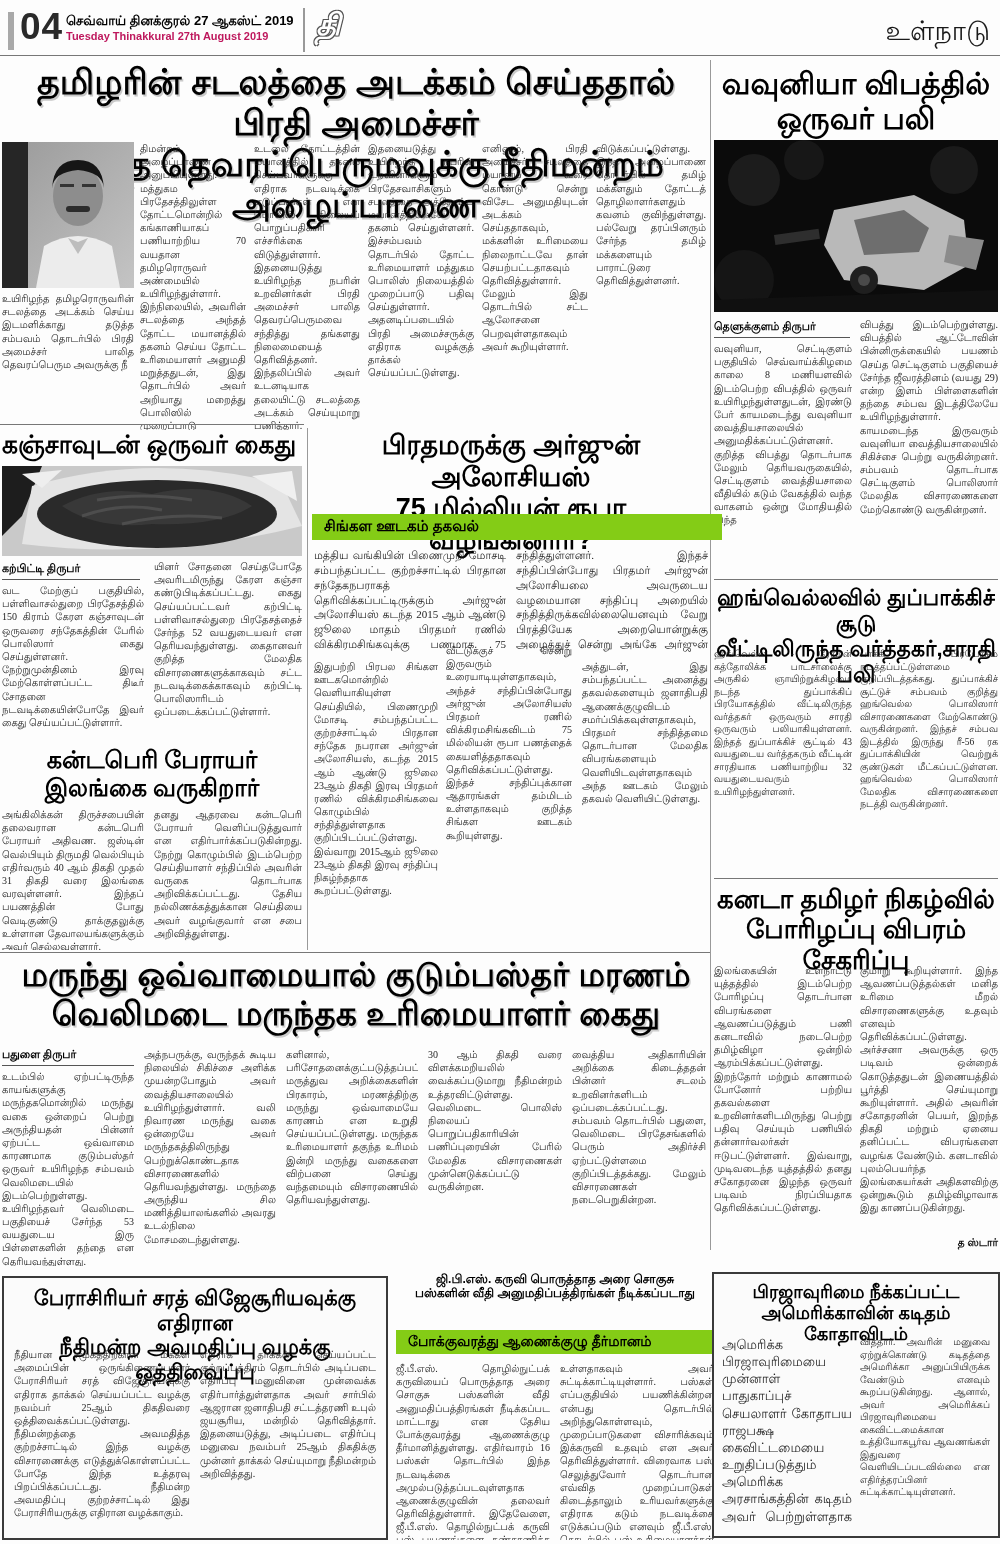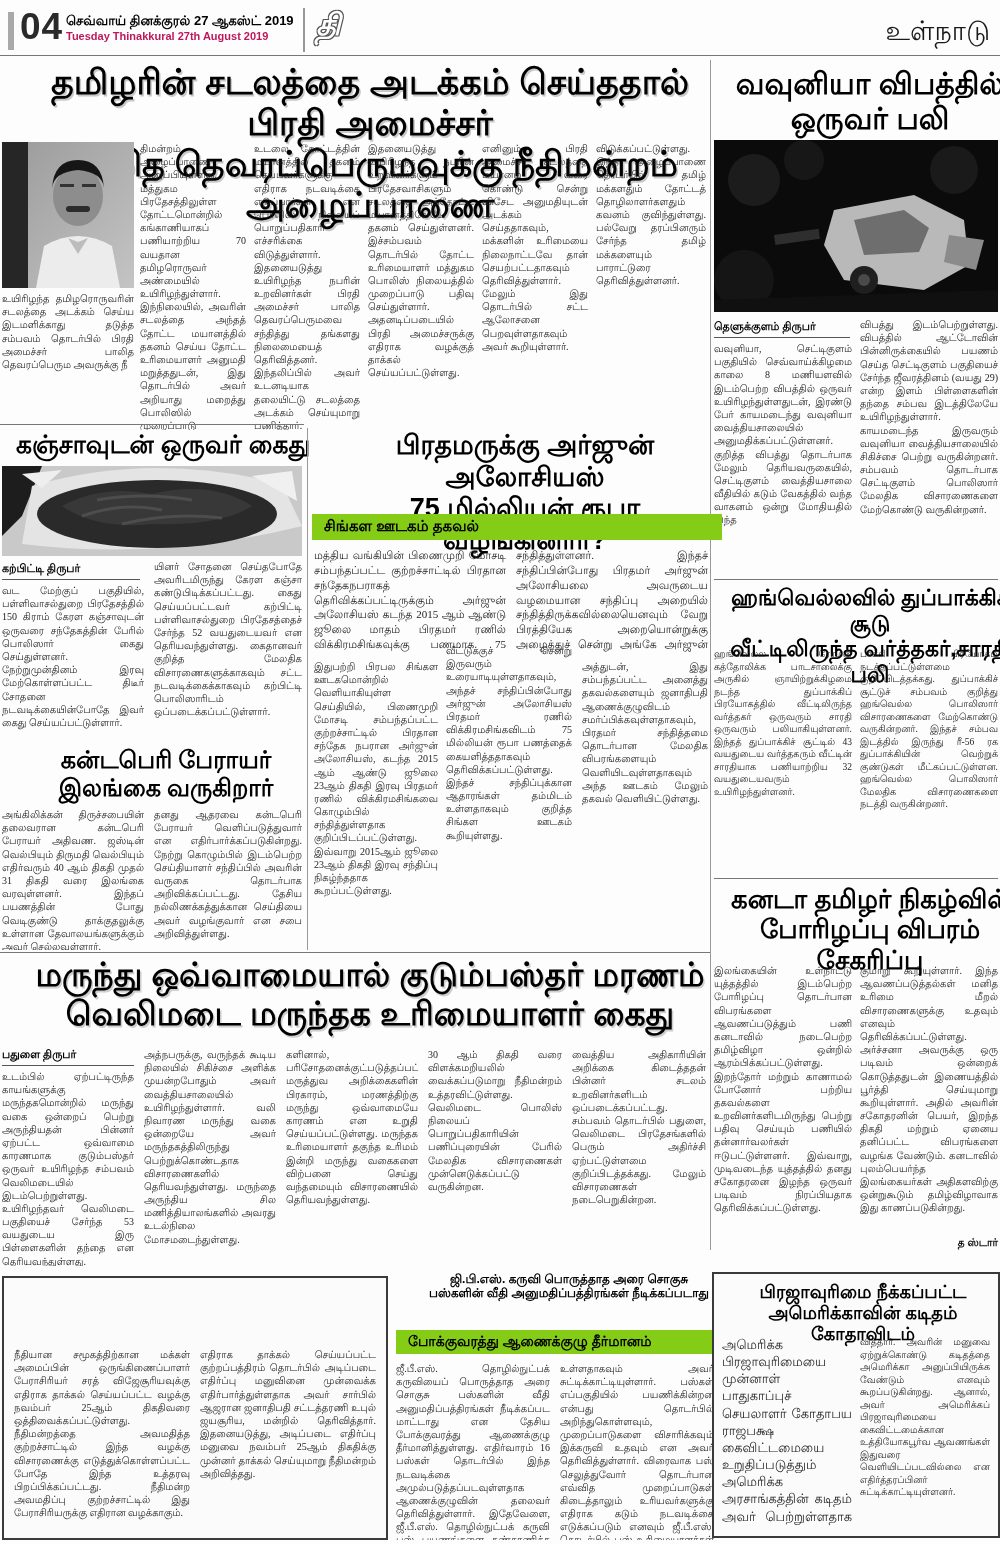--- a/index.html
+++ b/index.html
@@ -10,21 +10,21 @@
   .abs{position:absolute;}
   .rule-h{position:absolute;background:#777;height:1px;}
   .rule-v{position:absolute;background:#999;width:1px;}
   .pagebar{background:#a9a9a9;}
   .pagenum{font-size:37px;font-weight:bold;color:#2a2a2a;letter-spacing:1px;}
   .date-ta{font-size:13px;font-weight:bold;color:#000;}
   .date-en{font-size:11px;font-weight:bold;color:#be185d;}
   .section-title{font-size:27px;color:#1a1a1a;}
   .logo{font-size:30px;font-weight:bold;color:#fff;font-style:italic;
         text-shadow:-1px -1px 0 #555,1px -1px 0 #555,-1px 1px 0 #555,1px 1px 0 #555;}
-  .hl{font-weight:bold;color:#000;text-align:center;line-height:1.17;padding-left:14px;}
+  .hl{font-weight:bold;color:#000;text-align:center;line-height:1.17;}
   .hl-main{font-size:35px;text-shadow:1.5px 1.5px 0 #c9c9c9;}
   .hl-vav{font-size:30px;}
   .hl-kanja{font-size:25px;text-align:left;}
   .hl-arjun{font-size:27px;}
   .hl-cant{font-size:24px;font-family:Liberation Serif, serif;}
   .hl-hang{font-size:22px;}
   .hl-can{font-size:26px;}
   .hl-med{font-size:33px;text-shadow:1.5px 1.5px 0 #cfcfcf;}
   .hl-prof{font-size:21px;}
   .hl-gps{font-size:12px;}
@@ -183,20 +183,24 @@
   <div>வெலிமடை மருந்தக உரிமையாளர் கைது</div>
 </div>
 <div class="byline" style="left:2px;top:1048px;width:132px;">பதுளை திருபர்</div>
 <div class="abs body-txt" style="left:2px;top:1070px;width:132px;height:196px;">உடம்பில் ஏற்பட்டிருந்த காயங்களுக்கு மருந்தகமொன்றில் மருந்து வகை ஒன்றைப் பெற்று அருந்தியதன் பின்னர் ஏற்பட்ட ஒவ்வாமை காரணமாக குடும்பஸ்தர் ஒருவர் உயிரிழந்த சம்பவம் வெலிமடையில் இடம்பெற்றுள்ளது. உயிரிழந்தவர் வெலிமடை பகுதியைச் சேர்ந்த 53 வயதுடைய இரு பிள்ளைகளின் தந்தை என தெரியவந்துள்ளது.</div>
 <div class="abs body-txt" style="left:144px;top:1048px;width:132px;height:218px;">அத்நபருக்கு, வருந்தக் கூடிய நிலையில் சிகிச்சை அளிக்க முயன்றபோதும் அவர் வைத்தியசாலையில் உயிரிழந்துள்ளார். வலி நிவாரண மருந்து வகை ஒன்றையே அவர் மருந்தகத்திலிருந்து பெற்றுக்கொண்டதாக விசாரணைகளில் தெரியவந்துள்ளது. மருந்தை அருந்திய சில மணித்தியாலங்களில் அவரது உடல்நிலை மோசமடைந்துள்ளது.</div>
 <div class="abs body-txt" style="left:286px;top:1048px;width:132px;height:218px;">களினால், பரிசோதனைக்குட்படுத்தப்பட்ட மருத்துவ அறிக்கைகளின் பிரகாரம், மரணத்திற்கு மருந்து ஒவ்வாமையே காரணம் என உறுதி செய்யப்பட்டுள்ளது. மருந்தக உரிமையாளர் தகுந்த உரிமம் இன்றி மருந்து வகைகளை விற்பனை செய்து வந்தமையும் விசாரணையில் தெரியவந்துள்ளது.</div>
 <div class="abs body-txt" style="left:428px;top:1048px;width:134px;height:218px;">30 ஆம் திகதி வரை விளக்கமறியலில் வைக்கப்படுமாறு நீதிமன்றம் உத்தரவிட்டுள்ளது. வெலிமடை பொலிஸ் நிலையப் பொறுப்பதிகாரியின் பணிப்புரையின் பேரில் மேலதிக விசாரணைகள் முன்னெடுக்கப்பட்டு வருகின்றன.</div>
 <div class="abs body-txt" style="left:572px;top:1048px;width:134px;height:218px;">வைத்திய அதிகாரியின் அறிக்கை கிடைத்ததன் பின்னர் சடலம் உறவினர்களிடம் ஒப்படைக்கப்பட்டது. சம்பவம் தொடர்பில் பதுளை, வெலிமடை பிரதேசங்களில் பெரும் அதிர்ச்சி ஏற்பட்டுள்ளமை குறிப்பிடத்தக்கது. மேலும் விசாரணைகள் நடைபெறுகின்றன.</div>
 
 <div class="box" style="left:2px;top:1276px;width:382px;height:260px;">
+  <div class="hl hl-prof" style="margin-top:8px;">
+    <div>பேராசிரியர் சரத் விஜேசூரியவுக்கு எதிரான</div>
+    <div>நீதிமன்ற அவமதிப்பு வழக்கு ஒத்திவைப்பு</div>
+  </div>
   <div class="body-txt" style="position:absolute;left:10px;top:70px;width:176px;height:180px;">நீதியான சமூகத்திற்கான மக்கள் அமைப்பின் ஒருங்கிணைப்பாளர் பேராசிரியர் சரத் விஜேசூரியவுக்கு எதிராக தாக்கல் செய்யப்பட்ட வழக்கு நவம்பர் 25ஆம் திகதிவரை ஒத்திவைக்கப்பட்டுள்ளது. நீதிமன்றத்தை அவமதித்த குற்றச்சாட்டில் இந்த வழக்கு விசாரணைக்கு எடுத்துக்கொள்ளப்பட்ட போதே இந்த உத்தரவு பிறப்பிக்கப்பட்டது. நீதிமன்ற அவமதிப்பு குற்றச்சாட்டில் இது பேராசிரியருக்கு எதிரான வழக்காகும்.</div>
   <div class="body-txt" style="position:absolute;left:196px;top:70px;width:176px;height:180px;">எதிராக தாக்கல் செய்யப்பட்ட குற்றப்பத்திரம் தொடர்பில் அடிப்படை எதிர்ப்பு மனுவினை முன்வைக்க எதிர்பார்த்துள்ளதாக அவர் சார்பில் ஆஜரான ஜனாதிபதி சட்டத்தரணி உபுல் ஜயசூரிய, மன்றில் தெரிவித்தார். இதனையடுத்து, அடிப்படை எதிர்ப்பு மனுவை நவம்பர் 25ஆம் திகதிக்கு முன்னர் தாக்கல் செய்யுமாறு நீதிமன்றம் அறிவித்தது.</div>
 </div>
 
 <div class="abs hl hl-gps" style="left:394px;top:1272px;width:322px;">
   <div>ஜி.பி.எஸ். கருவி பொருத்தாத அரை சொகுசு</div>
   <div>பஸ்களின் வீதி அனுமதிப்பத்திரங்கள் நீடிக்கப்படாது</div>
 </div>
 <div class="subbar" style="left:396px;top:1330px;width:318px;height:24px;font-size:14px;">
   <span>போக்குவரத்து ஆணைக்குழு தீர்மானம்</span>

